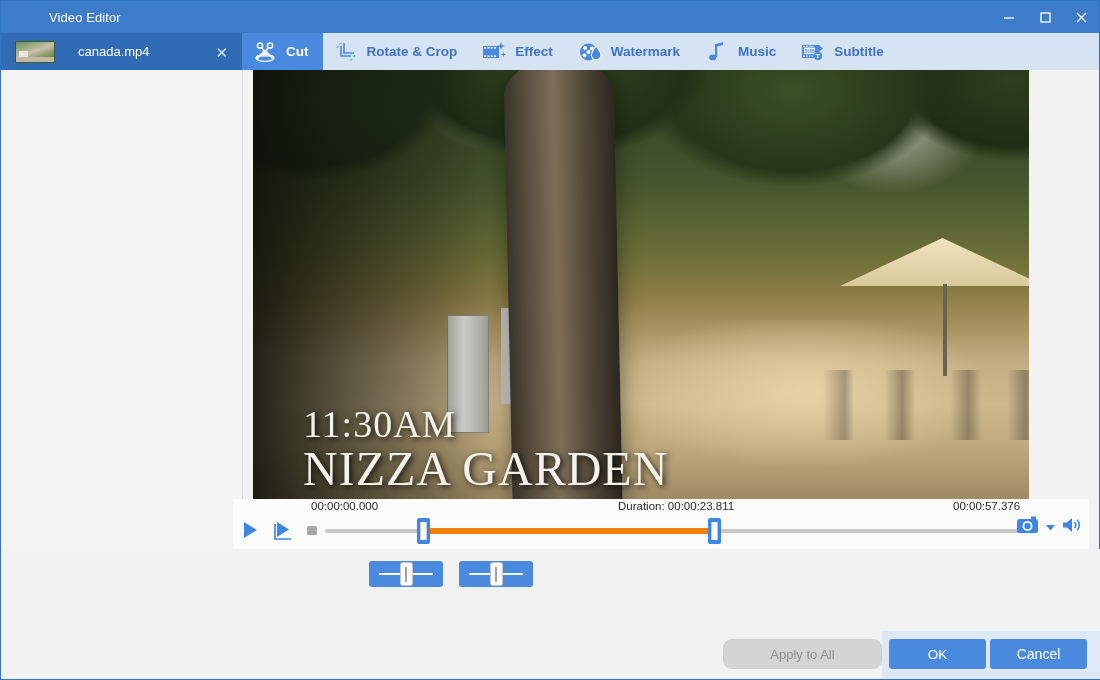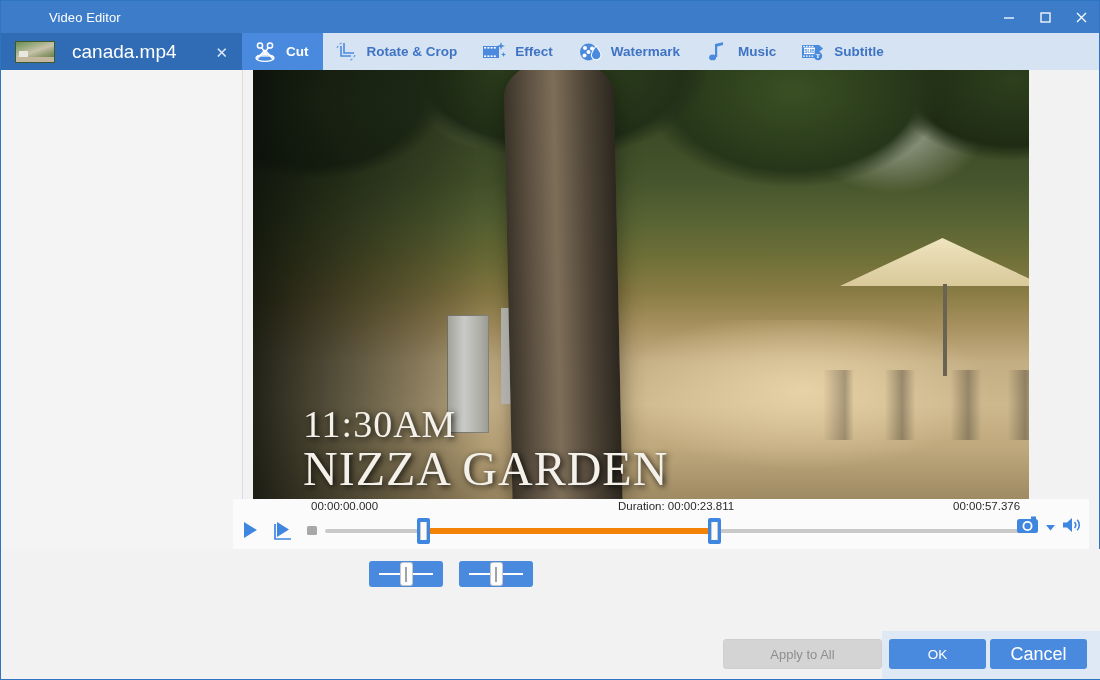--- a/index.html
+++ b/index.html
@@ -53,21 +53,21 @@
   }
   .file-thumb::before {
     content:""; position:absolute; left:3px; top:9px; width:9px; height:10px;
     background:#e8e8e0;
   }
   .file-thumb::after {
     content:""; position:absolute; left:0px; bottom:0px; width:100%; height:5px;
     background:#c3b79d;
   }
   .file-name {
-    color: #ffffff; font-size: 19px; margin-left: 17px;
+    color: #ffffff; font-size: 13px; margin-left: 23px;
   }
   .file-close {
     position: absolute; right: 14px; top: 50%; transform: translateY(-50%);
     color: #dce8f7; font-size: 15px; line-height: 1; cursor: pointer;
   }
   .tabs { display: flex; align-items: stretch; flex: 1 1 auto; }
   .tab {
     display: flex; align-items: center; gap: 8px;
     padding: 0 14px 0 10px; height: 37px; cursor: pointer;
     color: #3f73c4; font-size: 13.5px; font-weight: bold;
@@ -211,31 +211,31 @@
   .footer {
     position: absolute; left: 1px; top: 630px; width: 1098px; height: 48px;
     background: #f2f2f2;
   }
   .footer-right {
     position:absolute; left: 880px; top: 0; width: 218px; height: 48px;
     background: #dfe9f6;
   }
   .apply-btn {
     position:absolute; left: 721px; top: 8px; width: 159px; height: 30px;
-    background: #d4d4d4; color: #8e8e8e; border: 1px solid #cfcfcf; border-radius:3px;
+    background: #d4d4d4; color: #8e8e8e; border: 1px solid #cfcfcf; border-radius:9px;
     font-size: 13px; font-family:"Liberation Sans", sans-serif; cursor: default;
   }
   .ok-btn {
     position:absolute; left: 887px; top: 8px; width: 97px; height: 30px; border-radius:3px;
     background:#4a8ade; color:#fff; border:none; font-size: 13.5px; cursor:pointer;
     font-family:"Liberation Sans", sans-serif;
   }
   .cancel-btn {
     position:absolute; left: 988px; top: 8px; width: 97px; height: 30px; border-radius:3px;
-    background:#4a8ade; color:#fff; border:none; font-size: 18px; cursor:pointer;
+    background:#4a8ade; color:#fff; border:none; font-size: 14px; cursor:pointer;
     font-family:"Liberation Sans", sans-serif;
   }
 </style>
 </head>
 <body>
 
 <div class="app">
 
   <div class="titlebar">
     <span class="titlebar-title">Video Editor</span>

